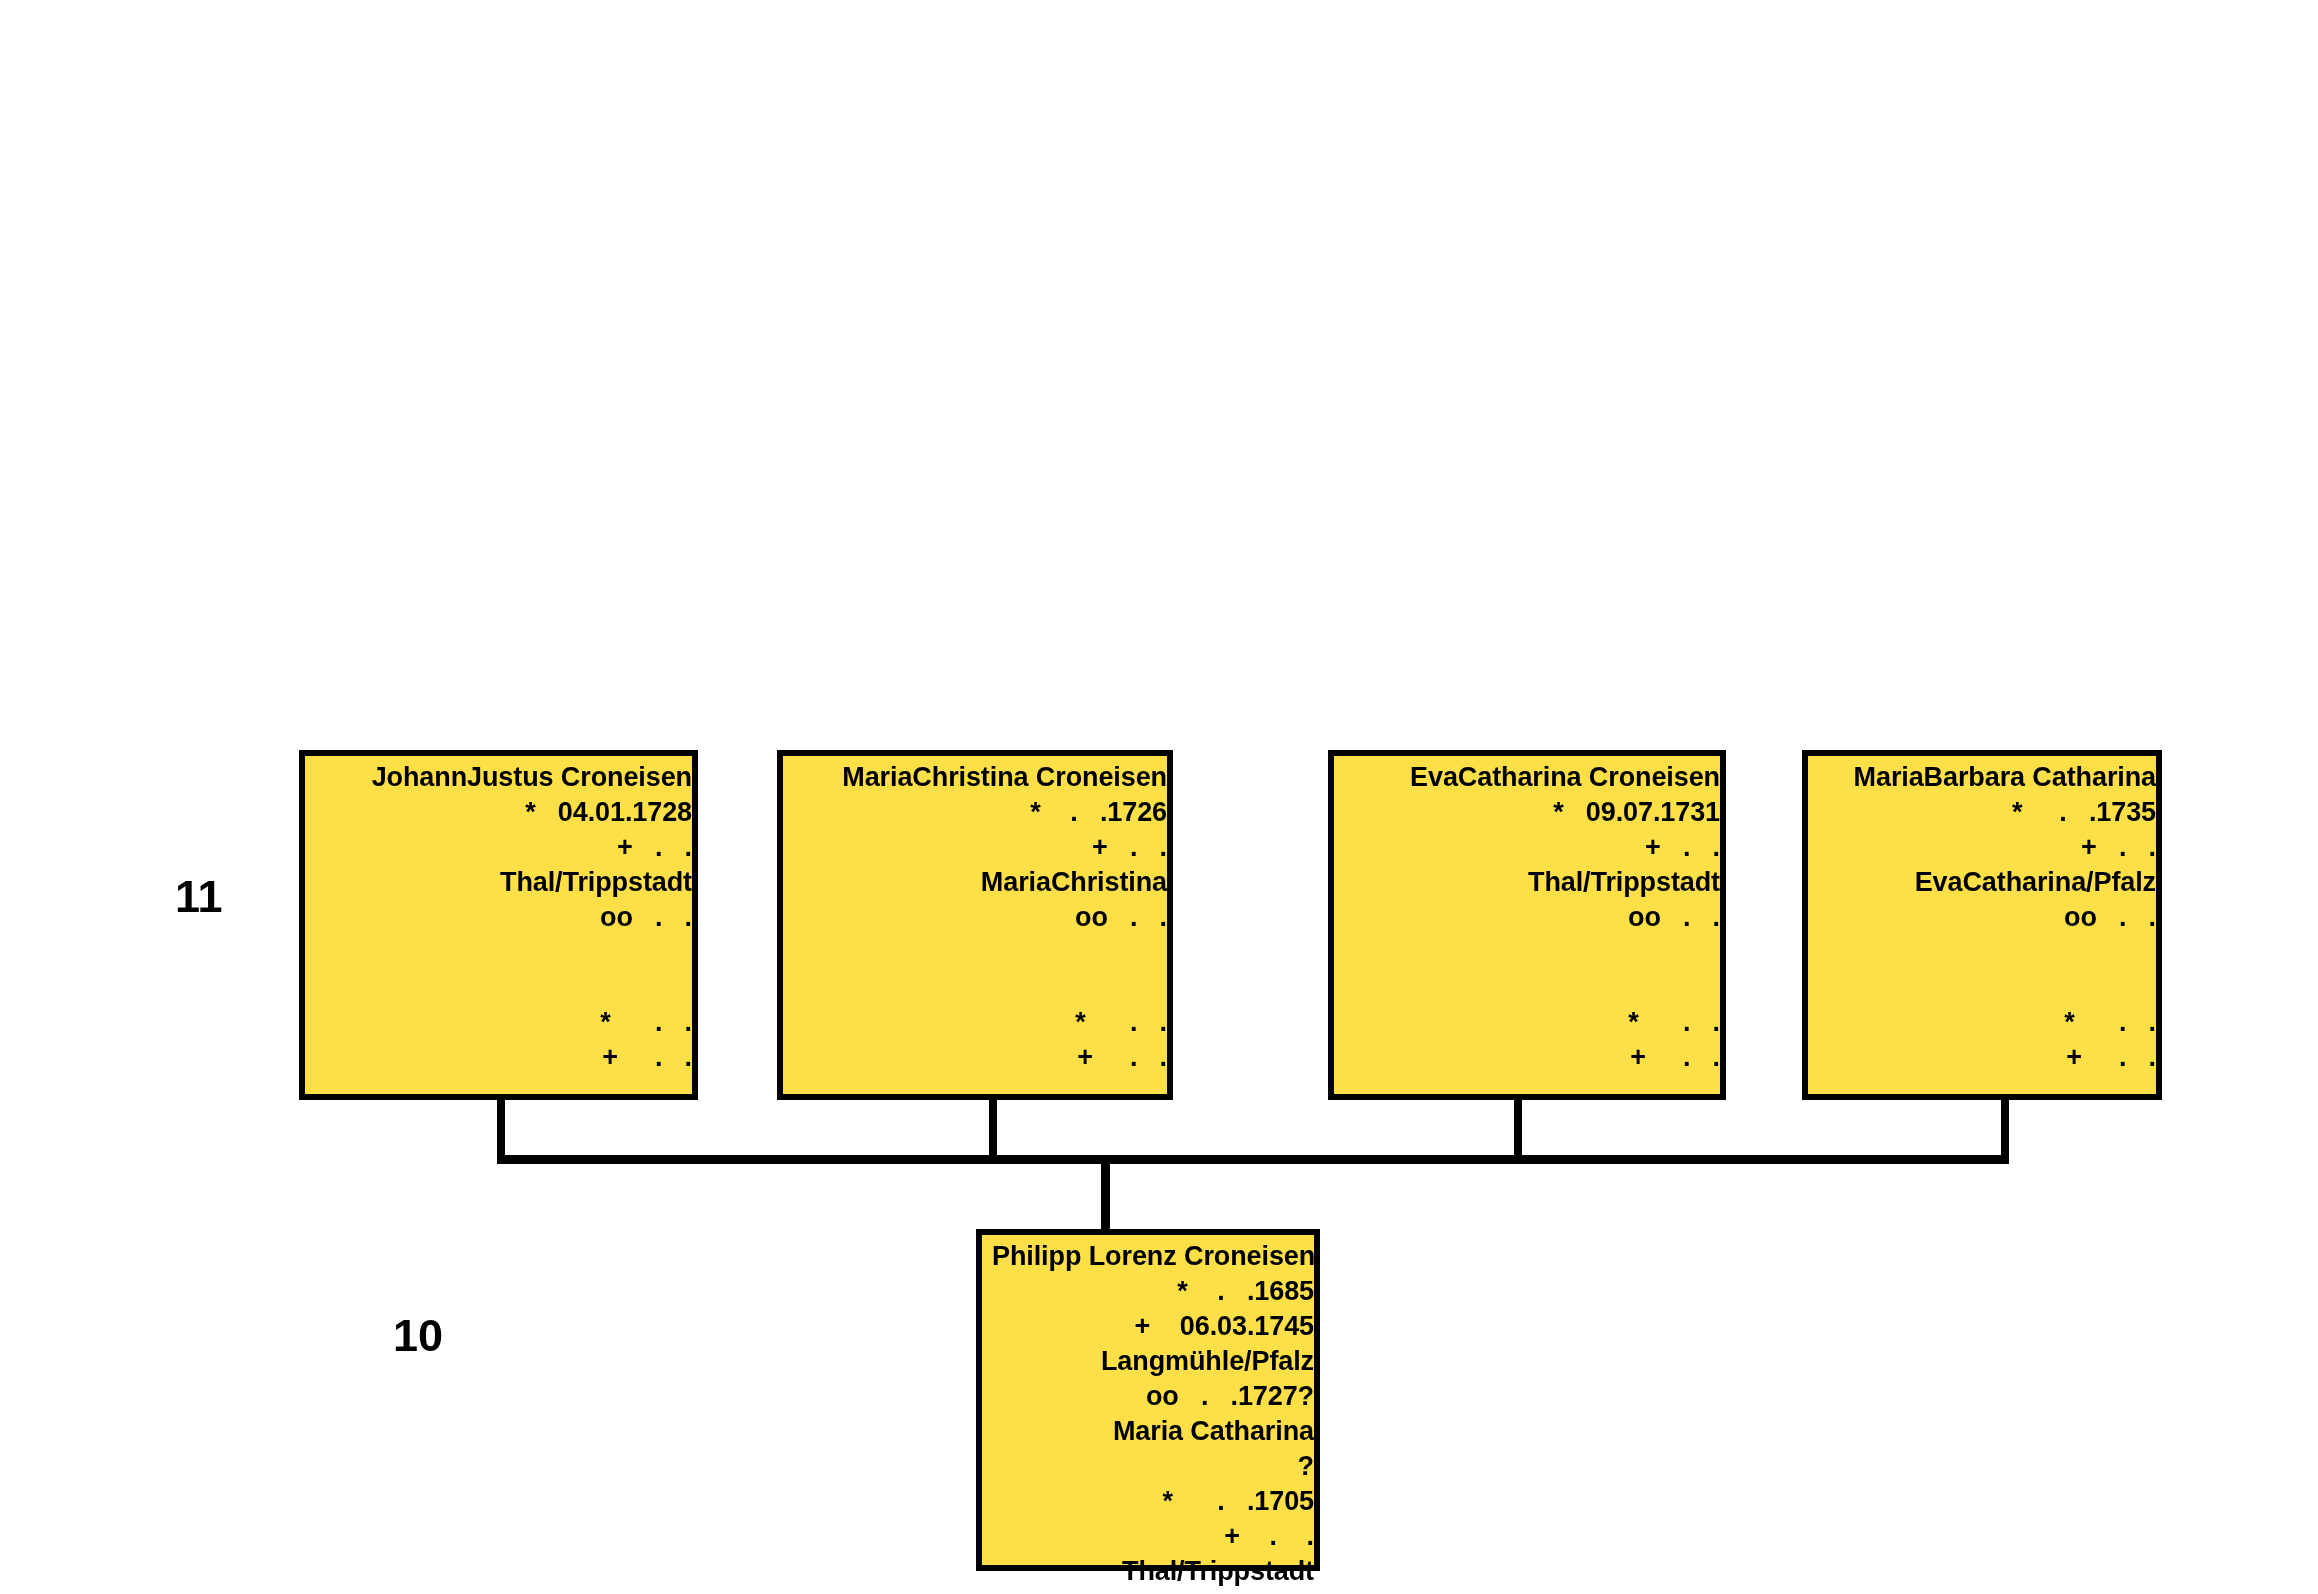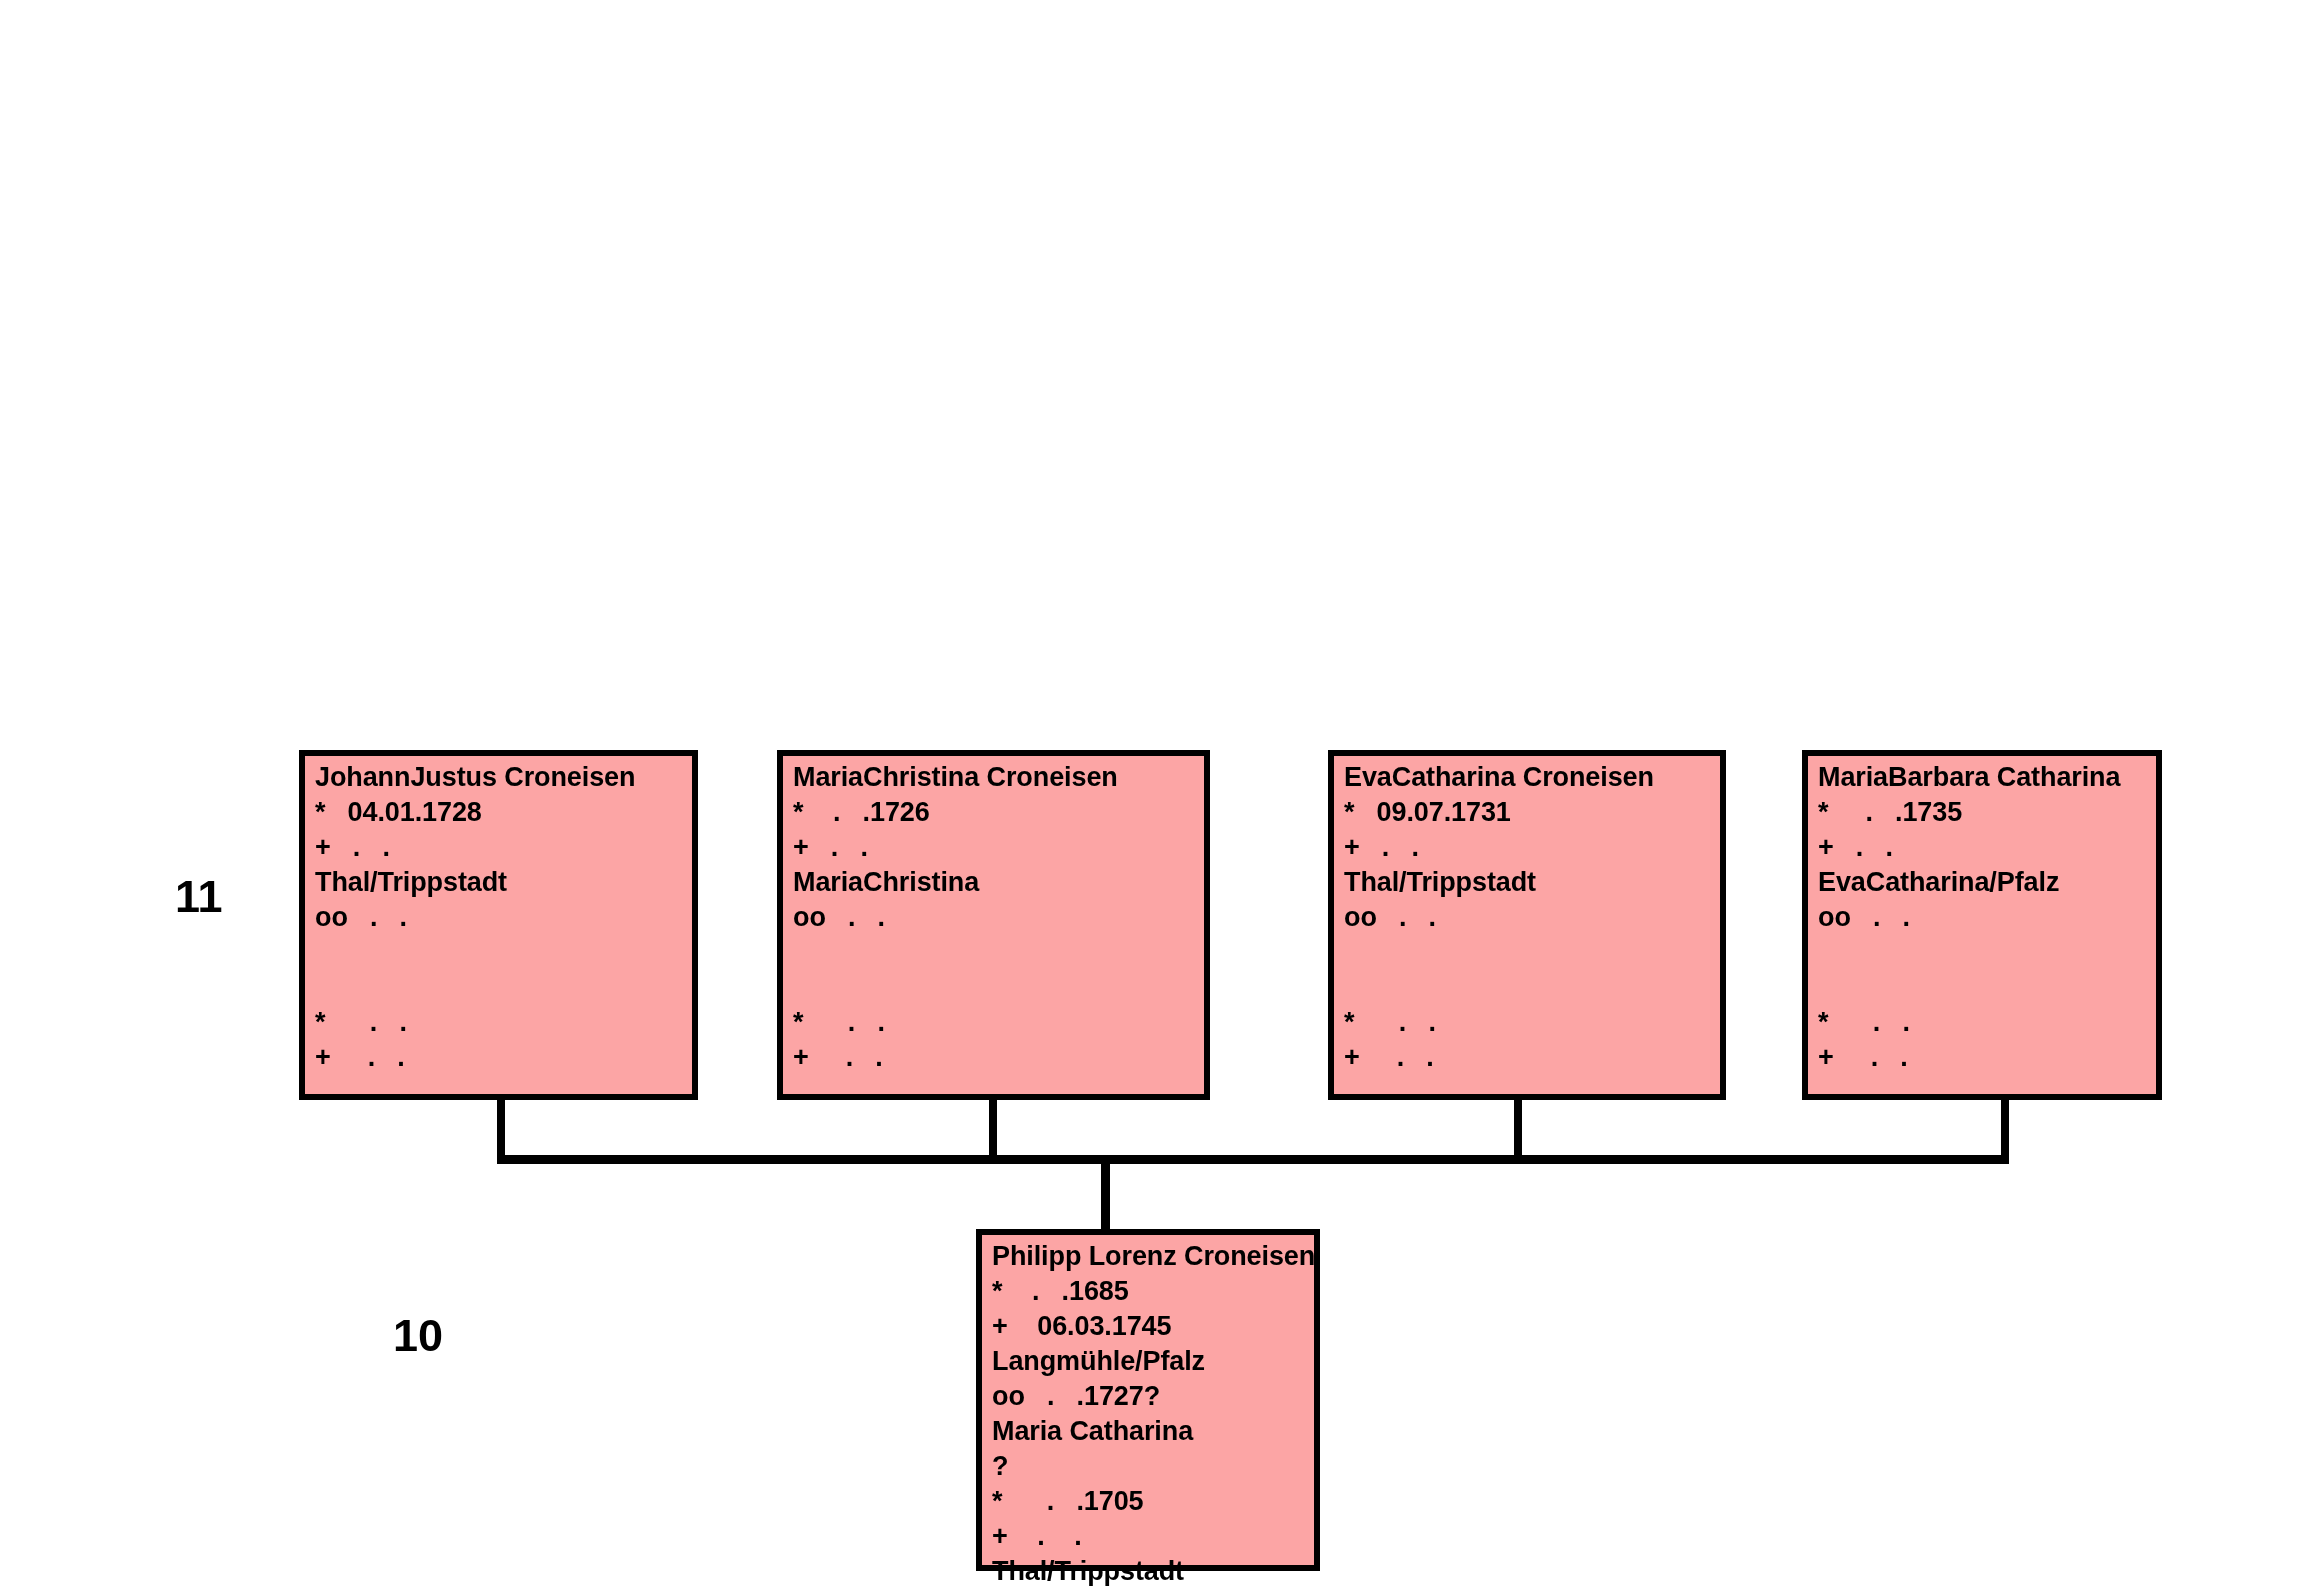--- a/index.html
+++ b/index.html
@@ -15,22 +15,23 @@
     background: #ffffff;
     font-family: "Liberation Sans", sans-serif;
     overflow: hidden;
   }
 
   
   .person-box {
     position: absolute;
     box-sizing: border-box;
     border: 6.5px solid #000000;
-    background: #fca5a5;
+    background: #fde047;
     padding: 4.3px 0 0 10px;
+    text-align: right;
   }
   .person-line {
     font-weight: bold;
     font-size: 27px;
     line-height: 35px;
     color: #000000;
     white-space: pre;
     letter-spacing: -0.1px;
   }
   .person-line.spacer {
@@ -48,21 +49,21 @@
     position: absolute;
     font-weight: bold;
     font-size: 45px;
     line-height: 45px;
     color: #000000;
     text-align: center;
   }
 
   
   #box-1 { left: 299px;  top: 750px; width: 399px; height: 350px; }
-  #box-2 { left: 777px; top: 750px; width: 433px; height: 350px; }
+  #box-2 { left: 777px; top: 750px; width: 396px; height: 350px; }
   #box-3 { left: 1328px; top: 750px; width: 398px; height: 350px; }
   #box-4 { left: 1802px; top: 750px; width: 360px; height: 350px; }
   #box-parent { left: 976px; top: 1229px; width: 344px; height: 342px; }
 
   #drop-1 { left: 497px;  top: 1100px; width: 8px; height: 61px; }
   #drop-2 { left: 989px; top: 1100px; width: 8px; height: 61px; }
   #drop-3 { left: 1514px; top: 1100px; width: 8px; height: 61px; }
   #drop-4 { left: 2001px; top: 1100px; width: 8px; height: 61px; }
   #bus    { left: 497px;  top: 1155px; width: 1512px; height: 9.4px; }
   #drop-c { left: 1101px; top: 1164px; width: 9.4px; height: 66px; }

